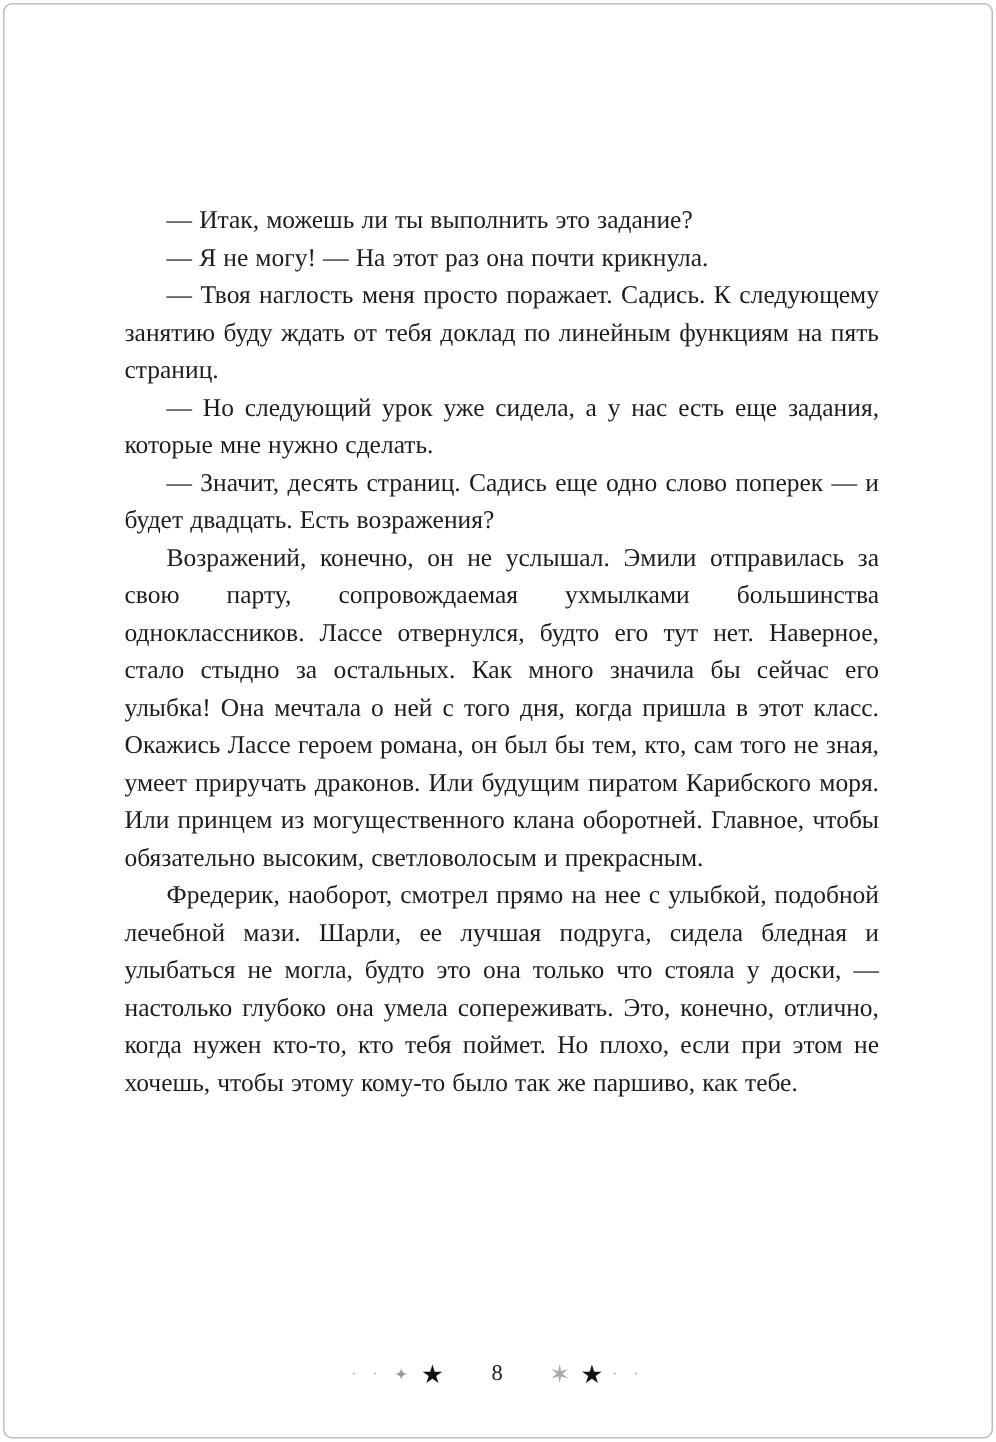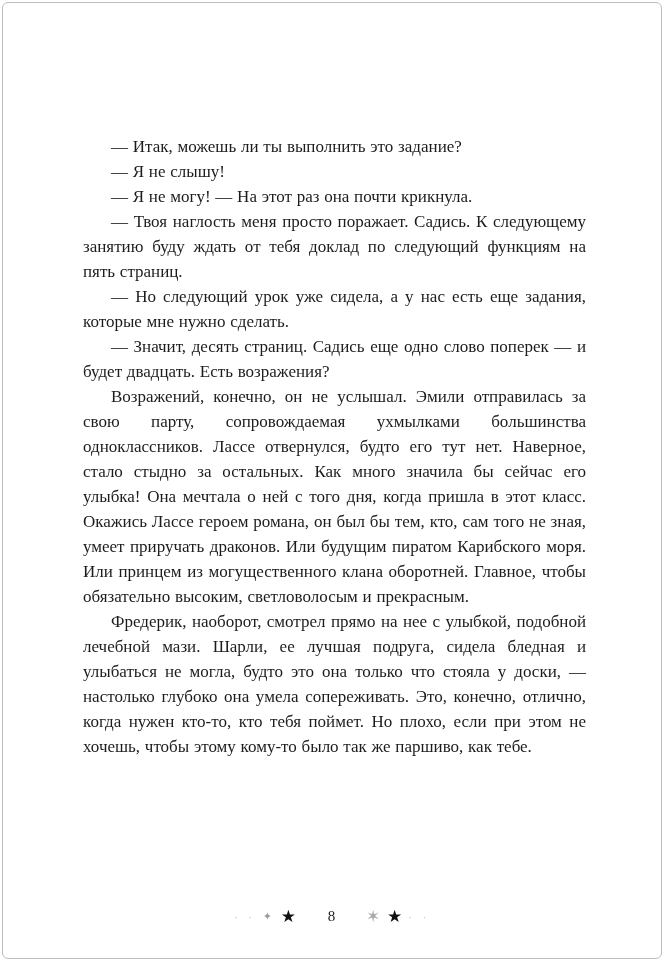--- a/index.html
+++ b/index.html
@@ -83,23 +83,22 @@
     vertical-align: middle;
   }
 </style>
 </head>
 <body>
 
 <div class="page">
 
   <div class="text-block">
     <p class="para">— Итак, можешь ли ты выполнить это задание?</p>
-    <p class="para">— Я не слышу!</p>
     <p class="para">— Я не могу! — На этот раз она почти крикнула.</p>
-    <p class="para">— Твоя наглость меня просто поражает. Садись. К следующему занятию буду ждать от тебя доклад по следующий функциям на пять страниц.</p>
+    <p class="para">— Твоя наглость меня просто поражает. Садись. К следующему занятию буду ждать от тебя доклад по линейным функциям на пять страниц.</p>
     <p class="para">— Но следующий урок уже сидела, а у нас есть еще задания, которые мне нужно сделать.</p>
     <p class="para">— Значит, десять страниц. Садись еще одно слово поперек — и будет двадцать. Есть возражения?</p>
     <p class="para">Возражений, конечно, он не услышал. Эмили отправилась за свою парту, сопровождаемая ухмылками большинства одноклассников. Лассе отвернулся, будто его тут нет. Наверное, стало стыдно за остальных. Как много значила бы сейчас его улыбка! Она мечтала о ней с того дня, когда пришла в этот класс. Окажись Лассе героем романа, он был бы тем, кто, сам того не зная, умеет приручать драконов. Или будущим пиратом Карибского моря. Или принцем из могущественного клана оборотней. Главное, чтобы обязательно высоким, светловолосым и прекрасным.</p>
     <p class="para">Фредерик, наоборот, смотрел прямо на нее с улыбкой, подобной лечебной мази. Шарли, ее лучшая подруга, сидела бледная и улыбаться не могла, будто это она только что стояла у доски, — настолько глубоко она умела сопереживать. Это, конечно, отлично, когда нужен кто-то, кто тебя поймет. Но плохо, если при этом не хочешь, чтобы этому кому-то было так же паршиво, как тебе.</p>
   </div>
 
   <div class="footer">
     <span class="group">
       <span class="orn-dots">· ·</span>
       <span class="orn-star-small">✦</span>

